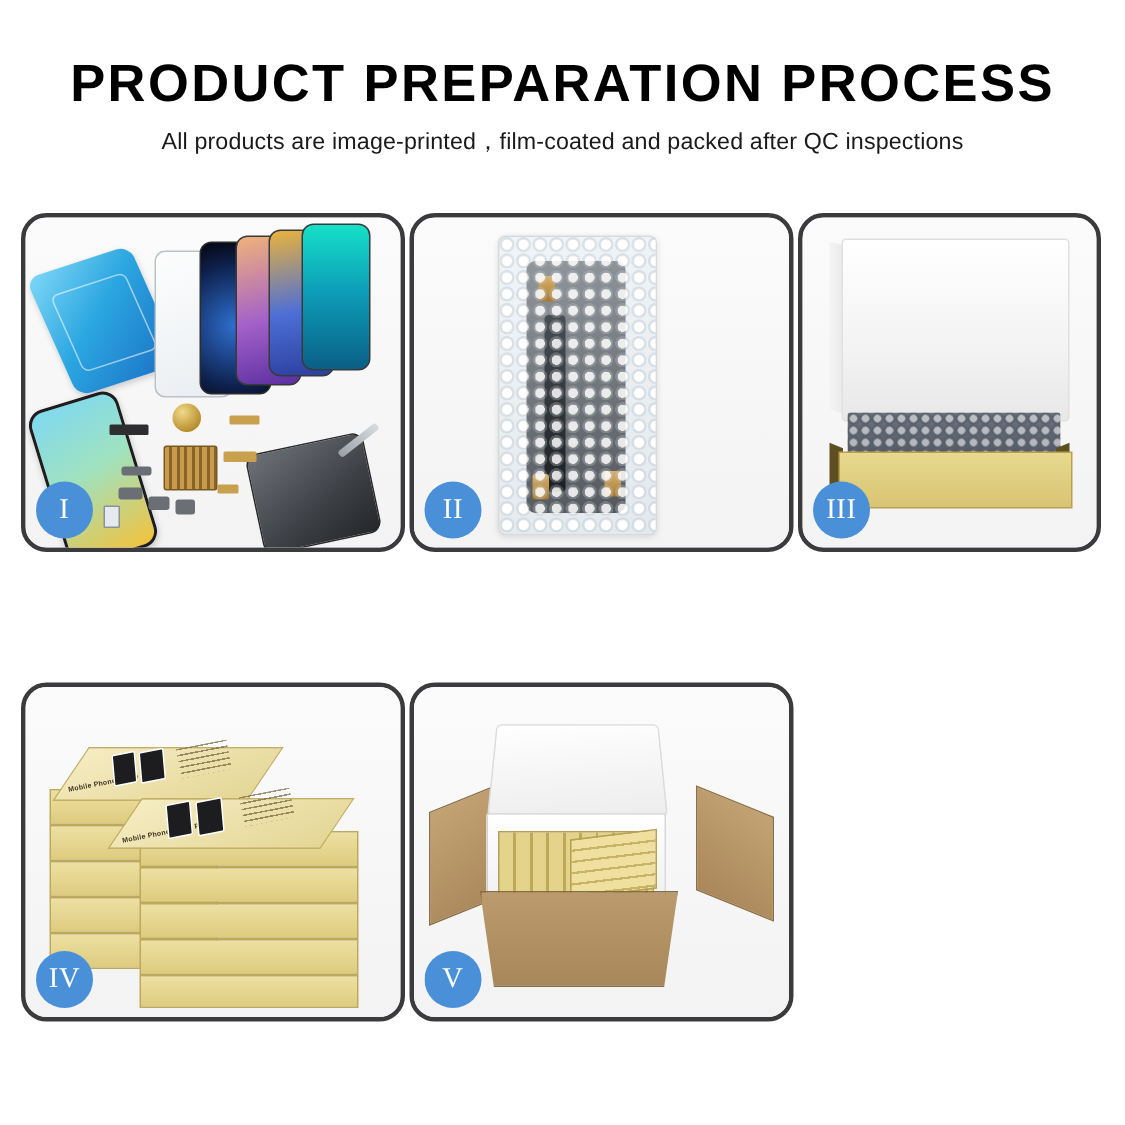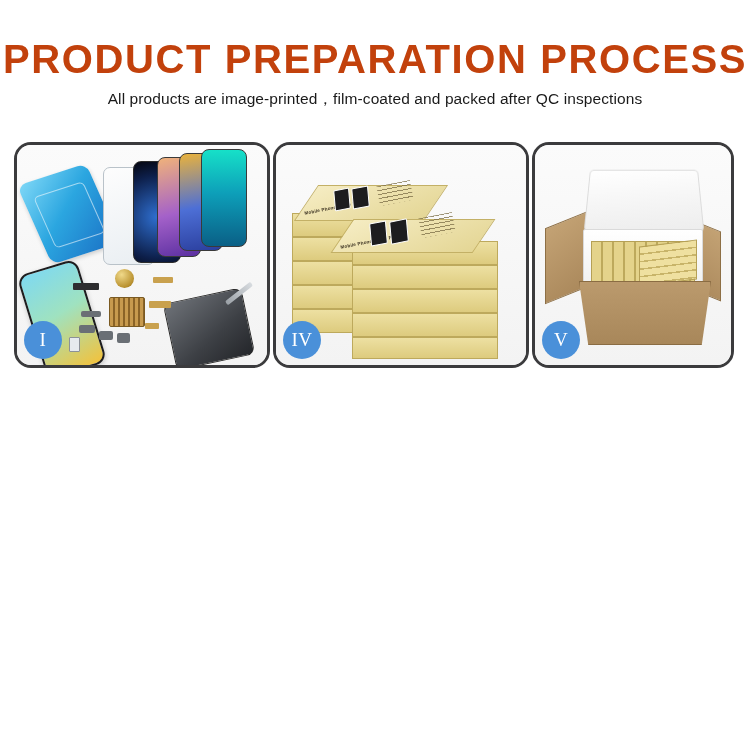--- a/index.html
+++ b/index.html
@@ -12,24 +12,24 @@
     height: 750px;
     font-family: "Liberation Sans", sans-serif;
     overflow: hidden;
     position: relative;
   }
 
   
   .header { width: 750px; text-align: center; padding-top: 38px; }
   .title {
     font-family: "Liberation Sans", sans-serif;
-    font-size: 40px;
+    font-size: 35px;
     font-weight: 700;
     letter-spacing: 1.6px;
-    color: #c2410c;
+    color: #000000;
     line-height: 1.05;
     white-space: nowrap;
   }
   .subtitle {
     margin-top: 9px;
     font-size: 15.5px;
     font-weight: 400;
     color: #1a1a1a;
     letter-spacing: .1px;
     white-space: nowrap;
@@ -349,21 +349,46 @@
       <div class="flex-c" style="left:100px;top:188px;width:13px;height:10px;"></div>
       <div class="gold-s" style="left:136px;top:132px;width:20px;height:6px;"></div>
       <div class="gold-s" style="left:132px;top:156px;width:22px;height:7px;"></div>
       <div class="gold-s" style="left:128px;top:178px;width:14px;height:6px;"></div>
       <div class="bar" style="left:52px;top:192px;width:9px;height:13px;border:1px solid #8c9198;background:#e6eaee;"></div>
       <div class="tweezer"></div>
     </div>
     <div class="badge">I</div>
   </div>
 
-
+  <div class="panel p2">
+    <div class="stage">
+      <div class="bag">
+        <div class="inner-part"></div>
+        <div class="ribbon"></div>
+        <div class="tab" style="left:26px;top:26px;"></div>
+        <div class="tab" style="left:22px;top:158px;"></div>
+        <div class="tab" style="left:70px;top:156px;"></div>
+        <div class="bubbles"></div>
+      </div>
+    </div>
+    <div class="badge">II</div>
+  </div>
+
+  <div class="panel p3">
+    <div class="stage">
+      <div class="lid-left"></div>
+      <div class="lid-right"></div>
+      <div class="foam-lid"></div>
+      <div class="bubble-fill"></div>
+      <div class="box-side-l"></div>
+      <div class="box-side-r"></div>
+      <div class="box-front"></div>
+    </div>
+    <div class="badge">III</div>
+  </div>
 
   <div class="panel p4">
     <div class="stage">
       <div class="stack">
         <div class="bx" style="left:0px;top:46px;width:110px;height:22px;"></div>
         <div class="bx" style="left:0px;top:70px;width:110px;height:22px;"></div>
         <div class="bx" style="left:0px;top:94px;width:110px;height:22px;"></div>
         <div class="bx" style="left:0px;top:118px;width:110px;height:22px;"></div>
         <div class="bx" style="left:0px;top:142px;width:110px;height:22px;"></div>
 

